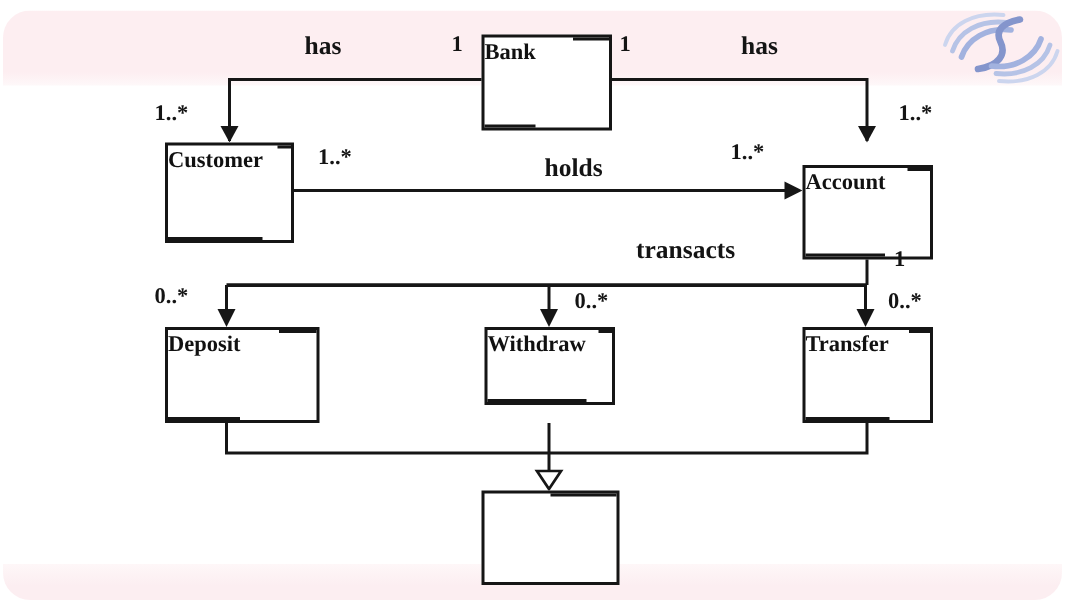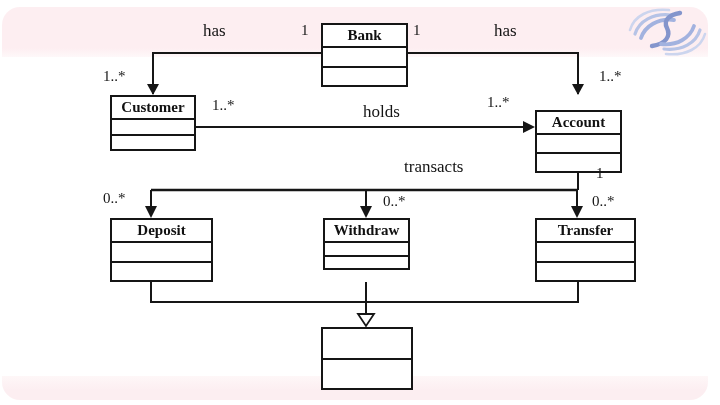--- a/index.html
+++ b/index.html
@@ -22,34 +22,35 @@
     background:linear-gradient(180deg,#fef7f8 0%,#fceef1 60%);
   }
   .layer{position:absolute;left:0;top:0;width:720px;height:405px;z-index:1;}
   svg.wires{position:absolute;left:0;top:0;}
   .w{fill:none;stroke:#161616;stroke-width:2px;}
   .w2{fill:none;stroke:#161616;stroke-width:2.5px;}
   .af{fill:#161616;stroke:none;}
   .ah{fill:#ffffff;stroke:#161616;stroke-width:1.8px;}
   
   .uml-class{
-    position:absolute;display:flex;flex-direction:column;
+    position:absolute;display:flex;flex-direction:row;
     background:#ffffff;border:2px solid #151515;box-sizing:border-box;
   }
   .uml-title{
     flex:0 0 21px;line-height:21px;border-bottom:2px solid #151515;
     text-align:center;font-weight:bold;font-size:15px;color:#111;
     font-family:"Liberation Serif","DejaVu Serif",serif;
   }
   .uml-comp{flex:1 1 auto;}
   .uml-comp:last-child{border-top:2px solid #151515;}
   
   .lbl{
     position:absolute;color:#141414;white-space:nowrap;
     font-family:"Liberation Serif","DejaVu Serif",serif;
+    font-weight:bold;
   }
   .lbl-rel{font-size:17px;}
   .lbl-mult{font-size:15px;}
   .logo{position:absolute;left:625px;top:5px;z-index:2;}
 </style>
 </head>
 <body>
 
 <div class="card">
   <div class="band-top"></div>
@@ -83,21 +84,21 @@
     <line class="w" x1="366" y1="282" x2="366" y2="314"></line>
     <polygon class="ah" points="358,314 374,314 366,326"></polygon>
   </svg>
 
   <div class="uml-class" style="left:321px;top:23px;width:87px;height:64px">
     <div class="uml-title">Bank</div>
     <div class="uml-comp"></div>
     <div class="uml-comp"></div>
   </div>
 
-  <div class="uml-class" style="left:110px;top:95px;width:86px;height:56px">
+  <div class="uml-class" style="left:110px;top:95px;width:86px;height:67px">
     <div class="uml-title">Customer</div>
     <div class="uml-comp"></div>
     <div class="uml-comp"></div>
   </div>
 
   <div class="uml-class" style="left:535px;top:110px;width:87px;height:63px">
     <div class="uml-title">Account</div>
     <div class="uml-comp"></div>
     <div class="uml-comp"></div>
   </div>
@@ -107,41 +108,41 @@
     <div class="uml-comp"></div>
     <div class="uml-comp"></div>
   </div>
 
   <div class="uml-class" style="left:323px;top:218px;width:87px;height:52px">
     <div class="uml-title">Withdraw</div>
     <div class="uml-comp"></div>
     <div class="uml-comp"></div>
   </div>
 
-  <div class="uml-class" style="left:535px;top:218px;width:101px;height:64px">
+  <div class="uml-class" style="left:535px;top:218px;width:87px;height:64px">
     <div class="uml-title">Transfer</div>
     <div class="uml-comp"></div>
     <div class="uml-comp"></div>
   </div>
 
   <div class="uml-class" style="left:321px;top:327px;width:92px;height:63px">
     <div class="uml-comp"></div>
     <div class="uml-comp"></div>
   </div>
 
   <div class="lbl lbl-rel" style="left:203px;top:21px">has</div>
   <div class="lbl lbl-mult" style="left:301px;top:22px">1</div>
   <div class="lbl lbl-mult" style="left:413px;top:22px">1</div>
   <div class="lbl lbl-rel" style="left:494px;top:21px">has</div>
   <div class="lbl lbl-mult" style="left:103px;top:68px">1..*</div>
   <div class="lbl lbl-mult" style="left:599px;top:68px">1..*</div>
   <div class="lbl lbl-mult" style="left:212px;top:97px">1..*</div>
   <div class="lbl lbl-rel" style="left:363px;top:102px">holds</div>
   <div class="lbl lbl-mult" style="left:487px;top:94px">1..*</div>
-  <div class="lbl lbl-rel" style="left:404px;top:157px">transacts</div>
+  <div class="lbl lbl-rel" style="left:424px;top:157px">transacts</div>
   <div class="lbl lbl-mult" style="left:596px;top:165px">1</div>
   <div class="lbl lbl-mult" style="left:103px;top:190px">0..*</div>
   <div class="lbl lbl-mult" style="left:383px;top:193px">0..*</div>
   <div class="lbl lbl-mult" style="left:592px;top:193px">0..*</div>
 </div>
 
 <svg class="logo" width="85" height="54" viewBox="0 0 85 54">
   <g fill="none" stroke-linecap="round">
     <path d="M5,25 C9,11 24,3 44,5" stroke="#ccd5ee" stroke-width="2.6"></path>
     <path d="M10,29 C14,16 28,8 46,10" stroke="#b6c3e6" stroke-width="3.2"></path>

